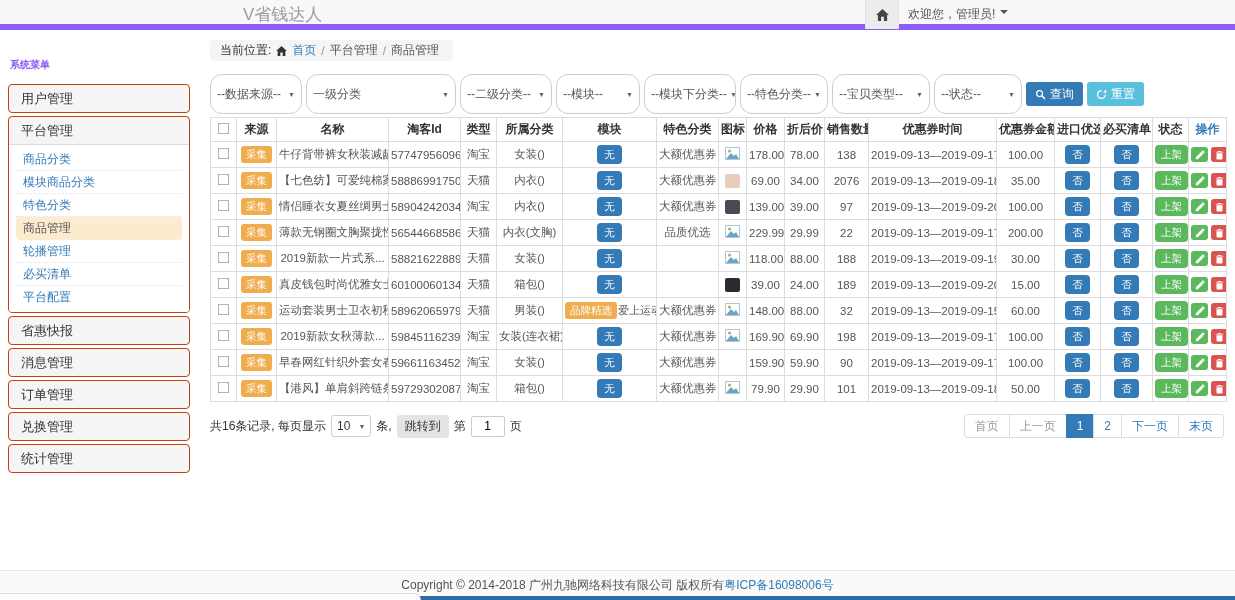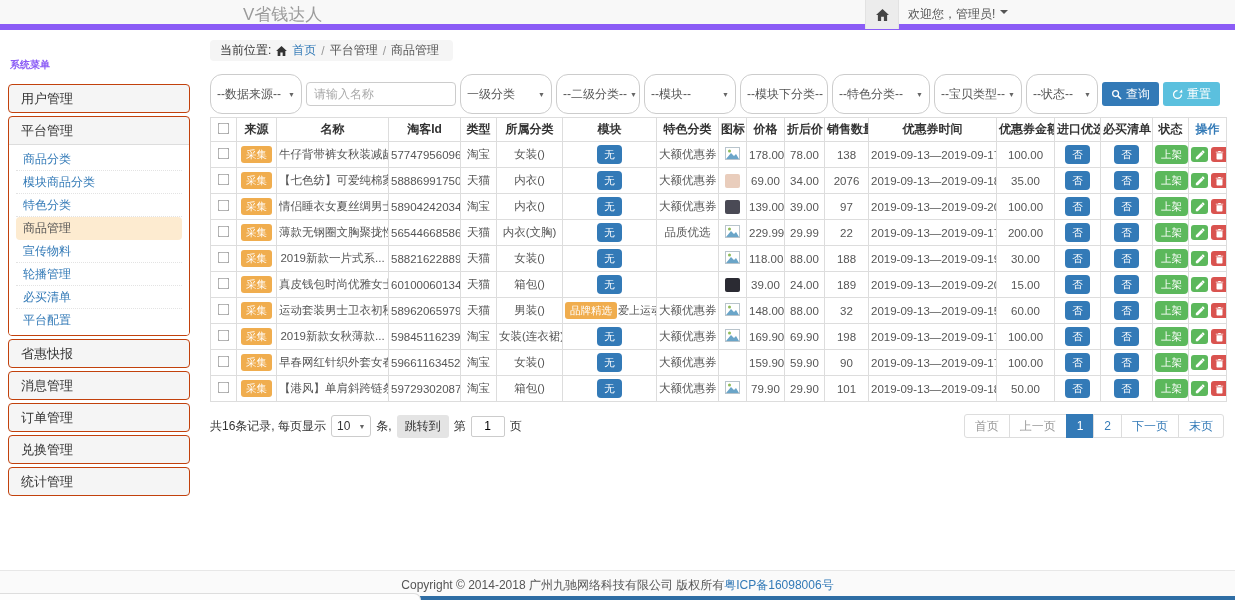--- a/index.html
+++ b/index.html
@@ -116,21 +116,20 @@
         <div class="sb-panel">
           <div class="sb-heading">用户管理</div>
         </div>
         <div class="sb-panel">
           <div class="sb-heading">平台管理</div>
           <div class="sb-sub">
             <div class="sb-item">商品分类</div>
             <div class="sb-item">模块商品分类</div>
             <div class="sb-item">特色分类</div>
             <div class="sb-item active">商品管理</div>
-            <div class="sb-item">宣传物料</div>
             <div class="sb-item">轮播管理</div>
             <div class="sb-item">必买清单</div>
             <div class="sb-item">平台配置</div>
           </div>
         </div>
         <div class="sb-panel">
           <div class="sb-heading">省惠快报</div>
         </div>
         <div class="sb-panel">
           <div class="sb-heading">消息管理</div>
@@ -160,21 +159,20 @@
       <span class="bc-sep">/</span>
       <span class="bc-item">商品管理</span>
     </div>
 
     <div class="filter-bar">
       <div class="filter-fields" id="filter-fields">
           <div class="f-select">
             <span>--数据来源--</span>
             <span class="f-caret">▼</span>
           </div>
-          <input class="f-input" type="text" placeholder="请输入名称" style="">
           <div class="f-select">
             <span>一级分类</span>
             <span class="f-caret">▼</span>
           </div>
           <div class="f-select">
             <span>--二级分类--</span>
             <span class="f-caret">▼</span>
           </div>
           <div class="f-select">
             <span>--模块--</span>

